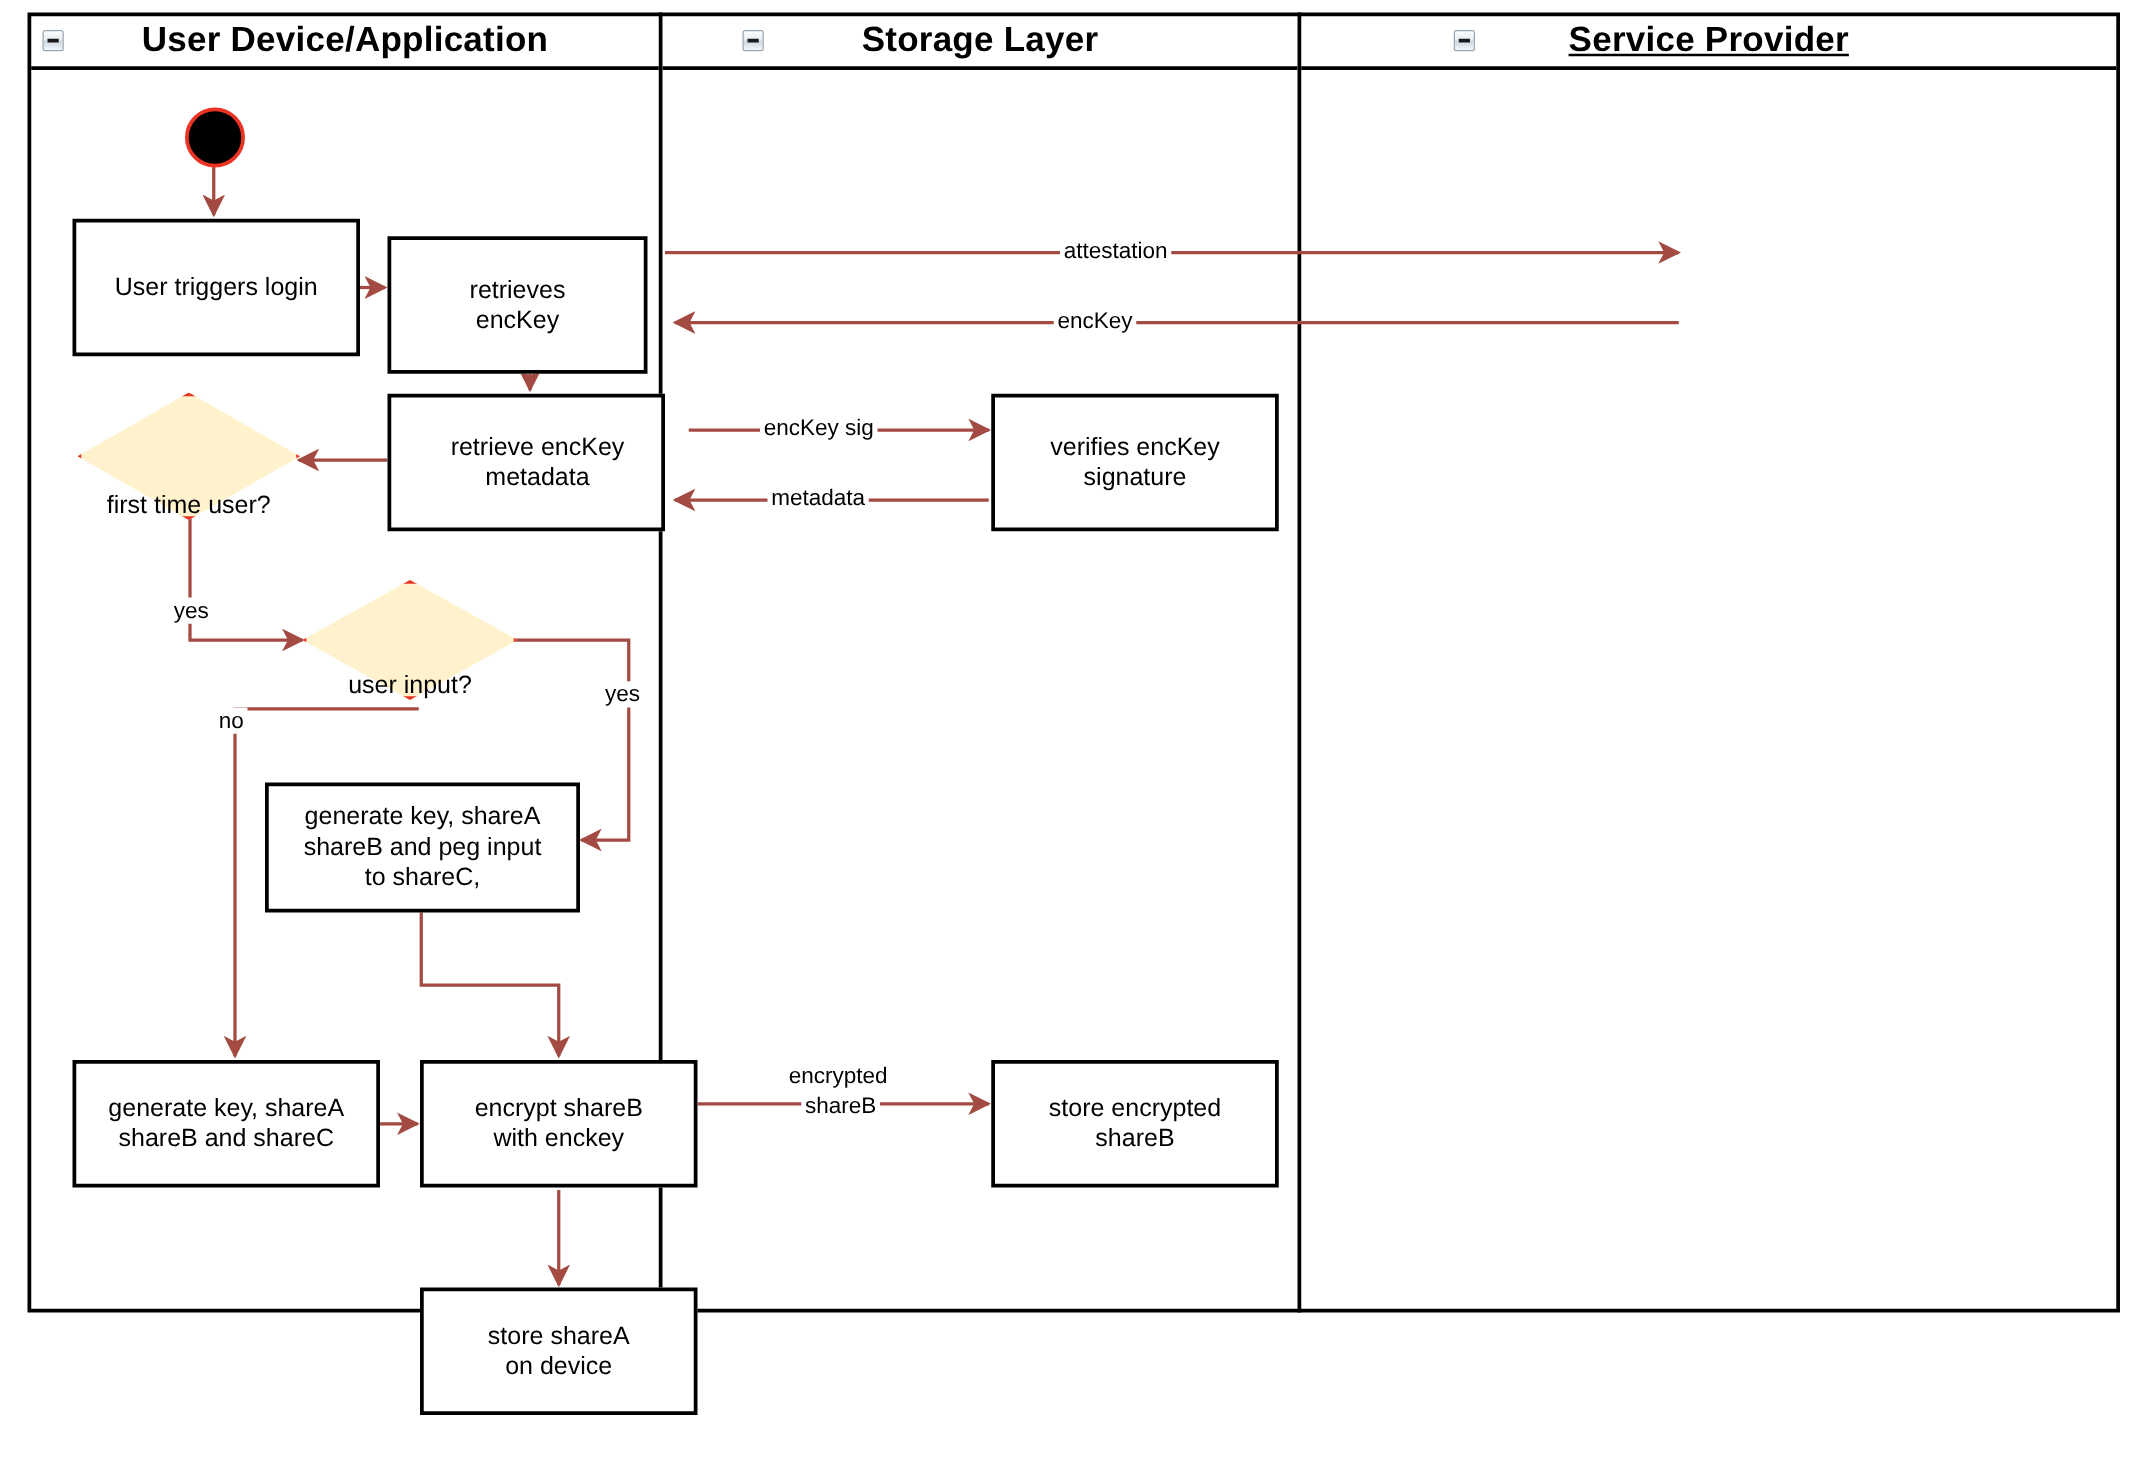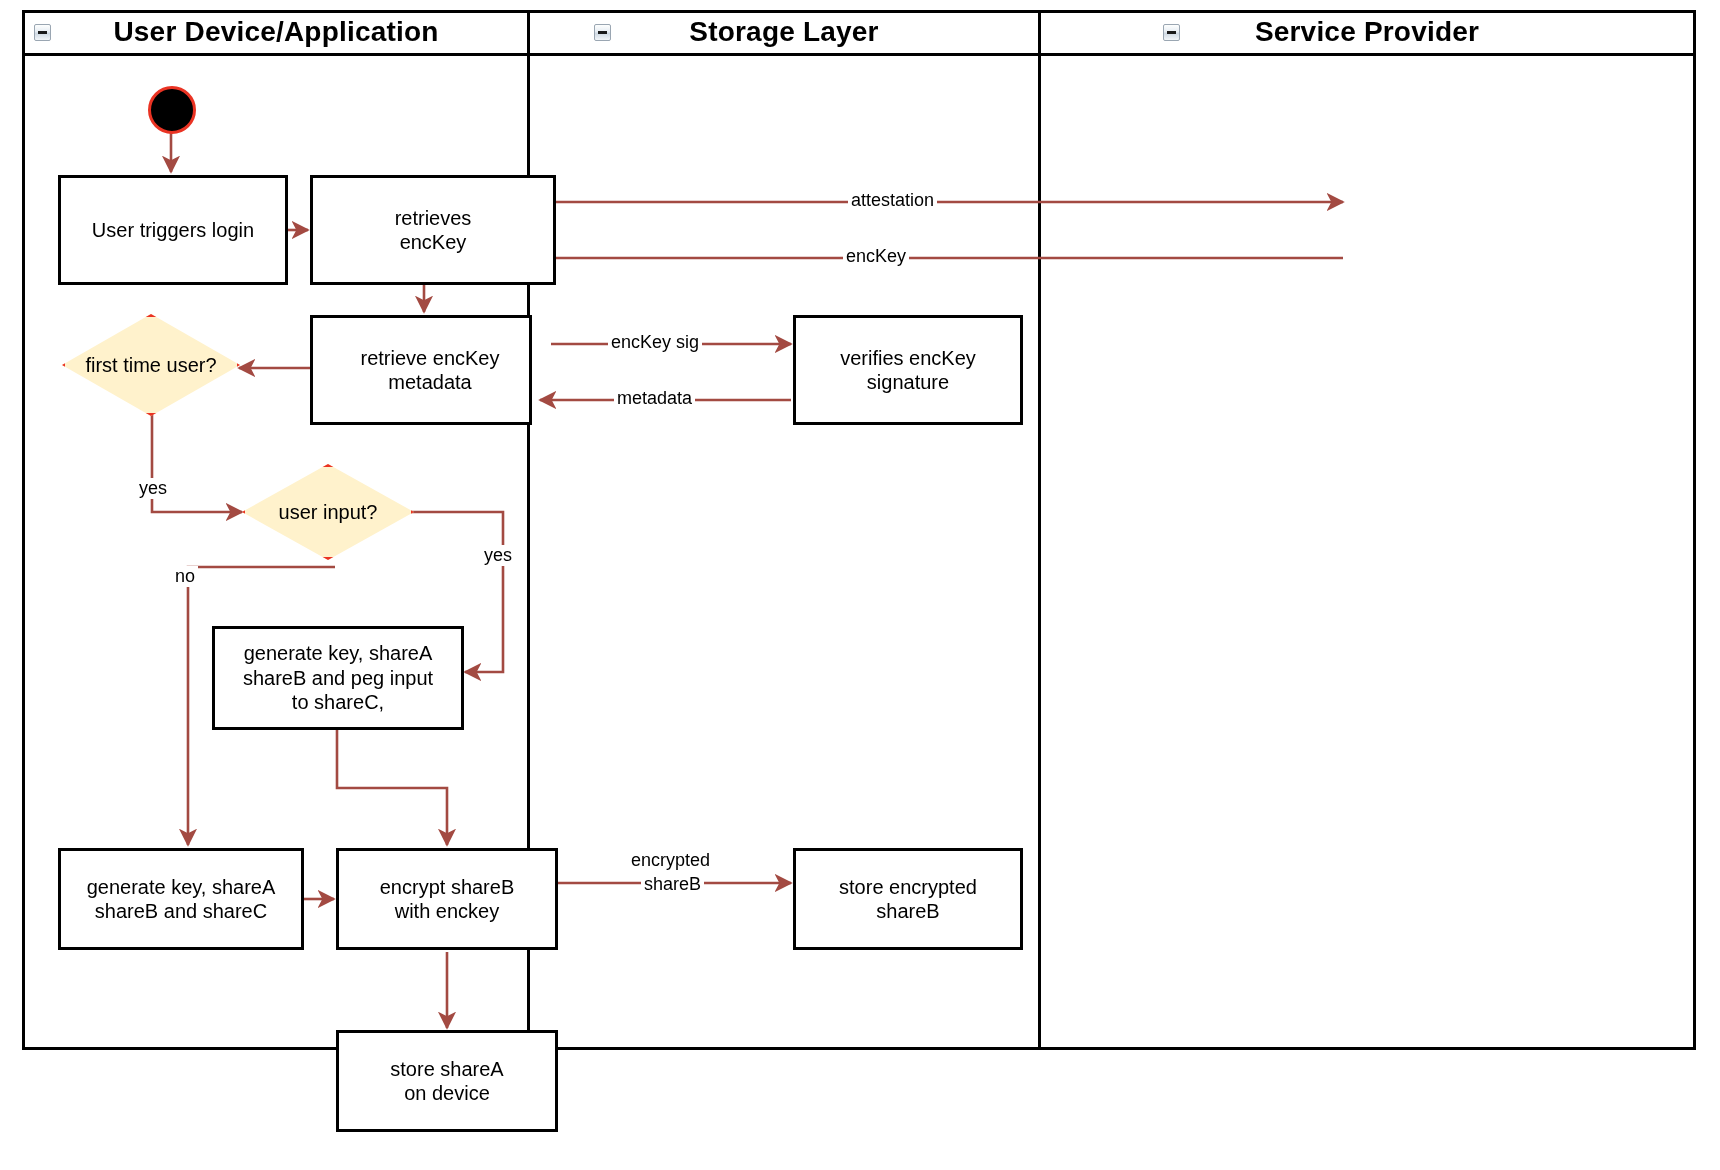--- a/index.html
+++ b/index.html
@@ -19,21 +19,21 @@
      background:linear-gradient(180deg,#fdfefe 0%,#e7edf3 45%,#cfd9e3 55%,#f2f6f9 100%);
      display:flex;align-items:center;justify-content:center;}
   .collapse-icon i{display:block;width:9px;height:3px;background:#1a1a1a;}
 
   
   .node{position:absolute;box-sizing:border-box;border:3px solid #000;background:#fff;
         display:flex;align-items:center;justify-content:center;text-align:center;
         font-size:20px;color:#000;line-height:1.22;padding:2px 6px;}
   .node span{display:block;}
 
-  .decision{position:absolute;display:flex;align-items:center;justify-content:center;}
+  .decision{position:absolute;display:flex;align-items:flex-end;justify-content:center;}
   .decision .dshape{position:absolute;inset:0;background:#FFF2CC;
       border:3px solid #EA3323;
       clip-path:polygon(50% 0%,100% 50%,50% 100%,0% 50%);}
   .decision .dshape-in{position:absolute;inset:3px;background:#FFF2CC;
       clip-path:polygon(50% 0%,100% 50%,50% 100%,0% 50%);}
   .decision .dtext{position:relative;z-index:3;text-align:center;font-size:20px;color:#000;line-height:1.22;}
 
   .start-node{position:absolute;border-radius:50%;background:#000;
               border:3px solid #EA3323;box-sizing:border-box;}
 
@@ -60,21 +60,21 @@
       <i></i>
     </div>
 
   <div class="lane-head" style="left:530px;width:508px;">
     <div class="lane-title">Storage Layer</div>
   </div>
   <div class="collapse-icon" style="left:594px;top:24px;">
       <i></i>
     </div>
 
-  <div class="lane-head" style="left:1041px;width:652px;">
+  <div class="lane-head" style="left:1041px;width:652px;text-decoration:underline;">
     <div class="lane-title">Service Provider</div>
   </div>
   <div class="collapse-icon" style="left:1163px;top:24px;">
       <i></i>
     </div>
 
   <svg class="edges" viewBox="0 0 1720 1170">
     <defs>
       <marker id="ah" viewBox="0 0 10 10" refX="9" refY="5" markerWidth="7" markerHeight="7" orient="auto-start-reverse">
         <path d="M 0 0 L 10 5 L 0 10 L 2.6 5 z" fill="#A34A42"></path>
@@ -115,21 +115,21 @@
   </svg>
 
   <div class="start-node" style="left:148px;top:86px;width:48px;height:48px;"></div>
 
   <div class="node" style="left:58px;top:175px;width:230px;height:110px;">
     <div>
         <span>User triggers login</span>
       </div>
   </div>
 
-  <div class="node" style="left:310px;top:175px;width:246px;height:110px;">
+  <div class="node" style="left:310px;top:189px;width:208px;height:110px;">
     <div>
       <span>retrieves</span>
       <span>encKey</span>
     </div>
   </div>
 
 
   <div class="node" style="left:310px;top:315px;width:222px;height:110px;padding-left:24px;">
     <div>
       <span>retrieve encKey</span>

